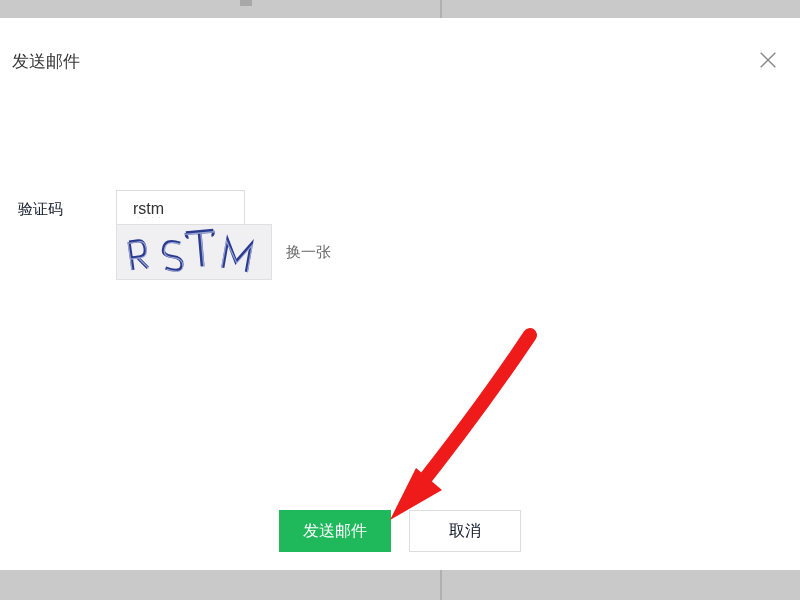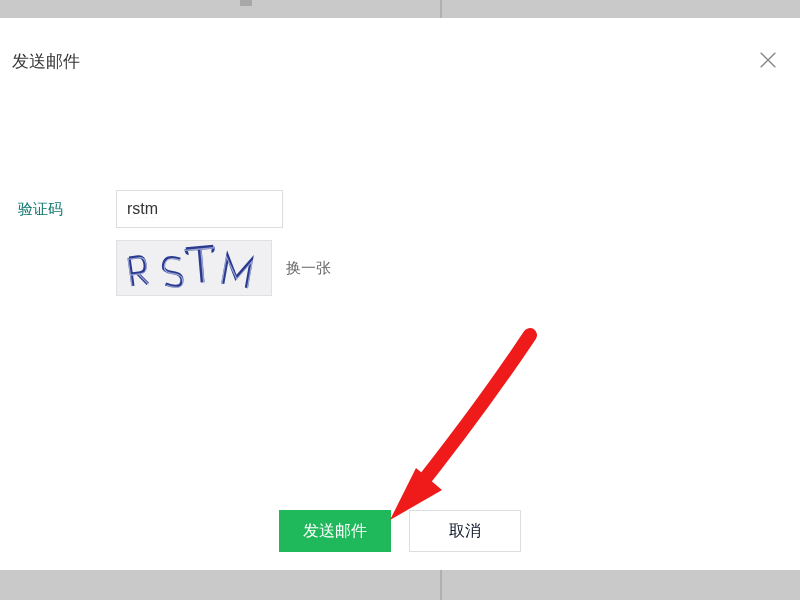--- a/index.html
+++ b/index.html
@@ -87,41 +87,41 @@
     }
     .form-row {
       position: absolute;
       top: 172px;
       left: 18px;
       display: flex;
       align-items: center;
     }
     .form-label {
       font-size: 15px;
-      color: #0f766e;
+      color: #0f172a;
       width: 98px;
       font-family: Liberation Serif, serif;
     }
     .text-input {
-      width: 167px;
+      width: 129px;
       height: 38px;
       border: 1px solid #ddd;
-      padding: 0 10px;
+      padding: 0 16px;
       font-size: 16px;
       color: #333;
       outline: none;
       text-decoration: underline;
       text-decoration-style: wavy;
       text-decoration-color: #d04040;
       text-decoration-thickness: 1px;
       text-underline-offset: 3px;
     }
     .captcha-row {
       position: absolute;
-      top: 222px;
+      top: 206px;
       left: 116px;
       display: flex;
       align-items: center;
     }
     .captcha-image {
       width: 156px;
       height: 56px;
       background: #f0f0f2;
       border: 1px solid #e0e0e0;
       display: flex;

